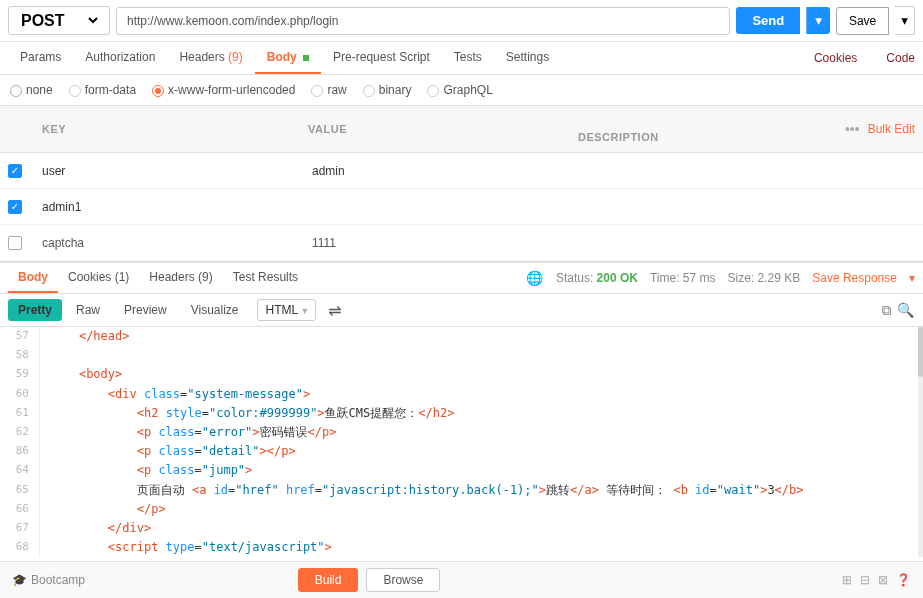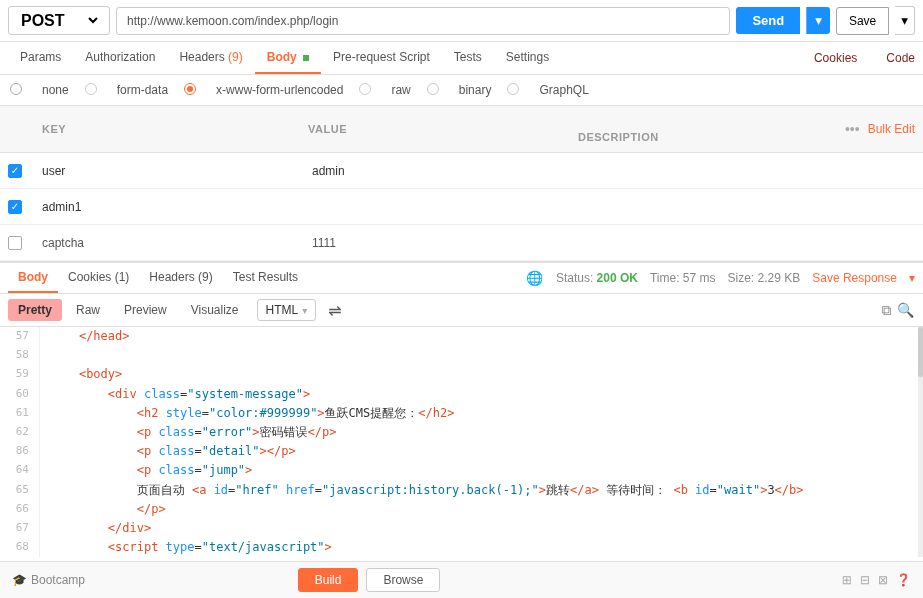--- a/index.html
+++ b/index.html
@@ -19,21 +19,21 @@
     .nav-tabs { display: flex; align-items: center; padding: 0 8px; border-bottom: 1px solid #e0e0e0; }
     .nav-tab { padding: 8px 12px; font-size: 12px; color: #555; cursor: pointer; border-bottom: 2px solid transparent; }
     .nav-tab.active { color: #ff6c37; border-bottom: 2px solid #ff6c37; font-weight: 600; }
     .nav-tab .badge { color: #ff6c37; }
     .nav-tab .dot { display: inline-block; width: 6px; height: 6px; background: #4caf50; border-radius: 50; margin-left: 3px; vertical-align: middle; }
     .nav-right { margin-left: auto; display: flex; gap: 8px; }
     .nav-right a { color: #7f1d1d; font-size: 12px; text-decoration: none; cursor: pointer; margin-left: 21px; }
 
     
     .body-type-bar { display: flex; align-items: center; padding: 8px 10px; gap: 16px; border-bottom: 1px solid #e0e0e0; }
-    .radio-opt { display: flex; align-items: flex-start; gap: 20px; cursor: pointer; font-size: 12px; color: #555; }
+    .radio-opt { display: flex; align-items: flex-end; gap: 4px; cursor: pointer; font-size: 12px; color: #555; }
     .radio-circle { width: 12px; height: 12px; border-radius: 50%; border: 1.5px solid #ccc; display: inline-flex; align-items: center; justify-content: center; }
     .radio-circle.selected { border-color: #ff6c37; }
     .radio-circle.selected::after { content: ''; width: 6px; height: 6px; border-radius: 50%; background: #ff6c37; }
     .radio-circle.none-selected { border-color: #aaa; }
     .table-header-row { display: flex; align-items: center; padding: 0 8px; background: #f5f5f5; border-bottom: 1px solid #e0e0e0; }
     .th { font-size: 11px; color: #999; font-weight: 600; text-transform: uppercase; letter-spacing: 0.5px; padding: 5px 0; }
     .th.key { flex: 0 0 280px; padding-left: 22px; }
     .th.value { flex: 0 0 280px; }
     .th.desc { flex: 1; margin-top: 16px; }
 
@@ -52,21 +52,21 @@
     .response-tabs { display: flex; align-items: center; padding: 0 8px; border-bottom: 1px solid #e0e0e0; border-top: 2px solid #e0e0e0; margin-top: 0; }
     .resp-tab { padding: 7px 10px; font-size: 12px; color: #555; cursor: pointer; border-bottom: 2px solid transparent; }
     .resp-tab.active { color: #ff6c37; border-bottom: 2px solid #ff6c37; font-weight: 600; }
     .resp-status { margin-left: auto; display: flex; gap: 12px; align-items: center; font-size: 12px; color: #888; }
     .status-ok { color: #4caf50; font-weight: 600; }
     .save-response { color: #ff6c37; cursor: pointer; font-size: 12px; }
 
     
     .code-view-bar { display: flex; align-items: center; padding: 5px 8px; border-bottom: 1px solid #e0e0e0; gap: 4px; }
     .code-tab { padding: 4px 10px; font-size: 12px; color: #555; cursor: pointer; border-radius: 3px; }
-    .code-tab.active { background: #fca5a5; font-weight: 600; color: #333; }
+    .code-tab.active { background: #14b8a6; font-weight: 600; color: #333; }
     .format-select { display: flex; align-items: center; border: 1px solid #ccc; border-radius: 3px; padding: 3px 8px; font-size: 12px; gap: 4px; cursor: pointer; margin-left: 4px; }
     .wrap-icon { margin-left: 8px; color: #555; cursor: pointer; font-size: 16px; }
     .code-view-icons { margin-left: auto; display: flex; gap: 6px; }
     .code-icon { color: #888; cursor: pointer; font-size: 14px; }
 
     
     .code-content { background: #fff; overflow-y: auto; font-family: 'Consolas', 'Monaco', monospace; font-size: 12px; line-height: 1.6; height: 230px; }
     .code-line { display: flex; padding: 0; }
     .line-num { width: 40px; min-width: 40px; text-align: right; padding-right: 10px; color: #bbb; user-select: none; font-size: 11px; border-right: 1px solid #f0f0f0; margin-right: 10px; }
     .line-content { flex: 1; white-space: pre; }

